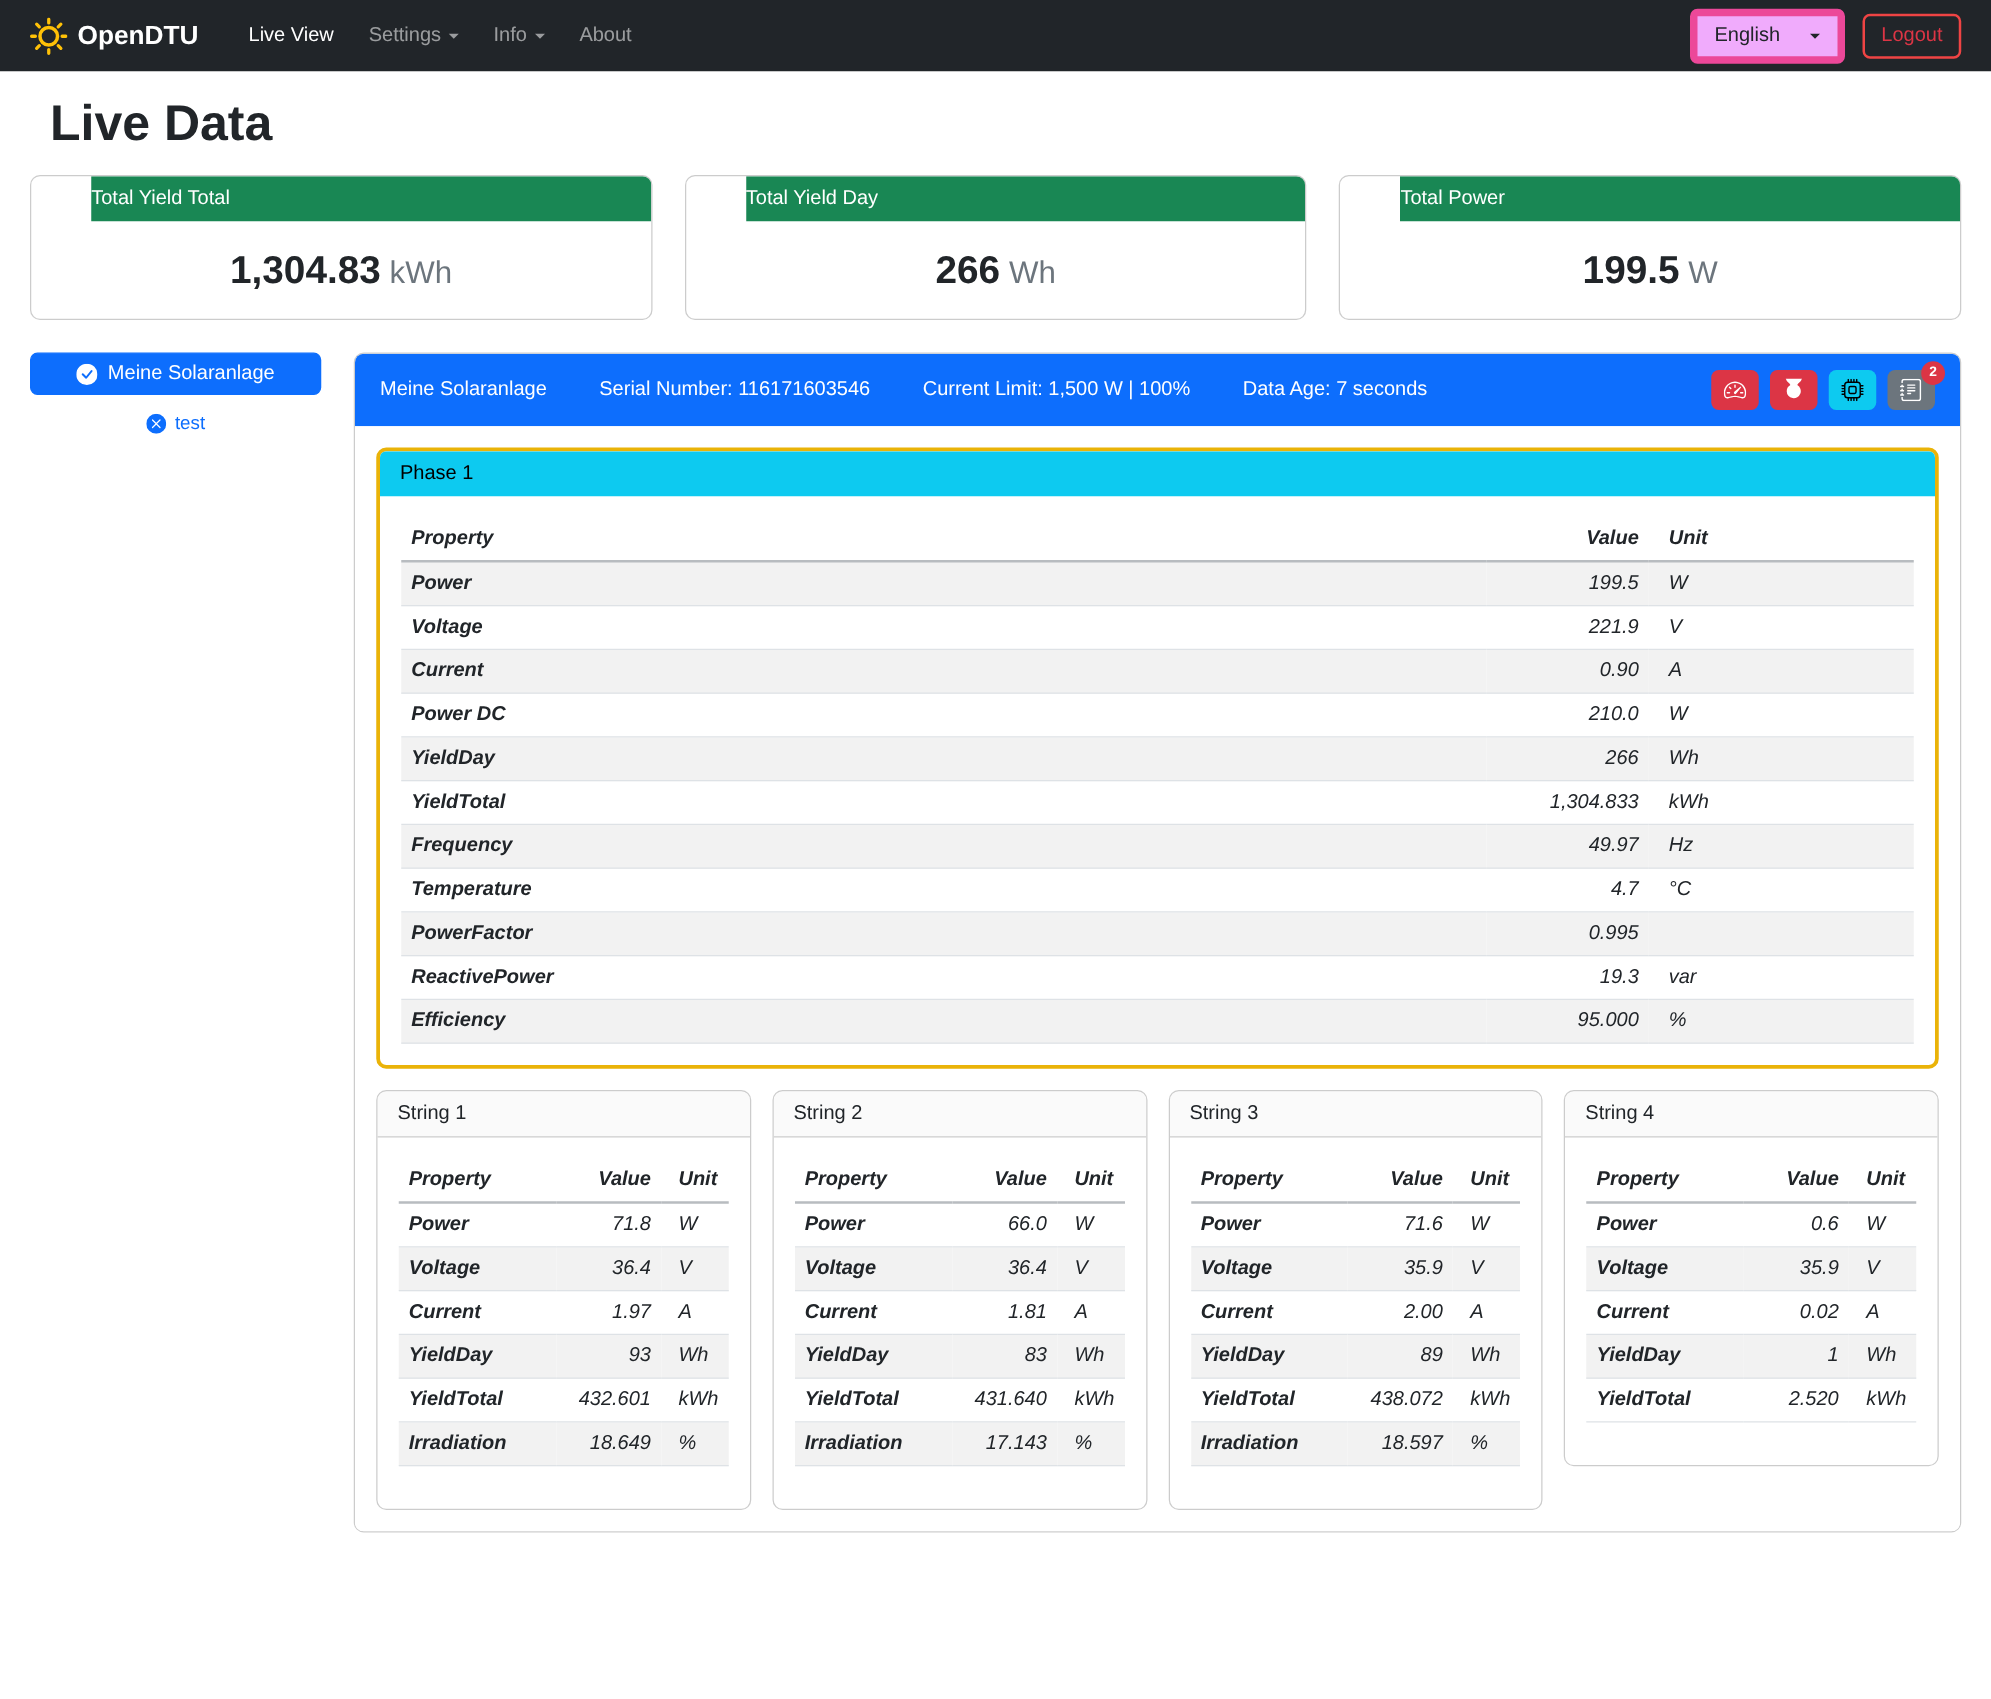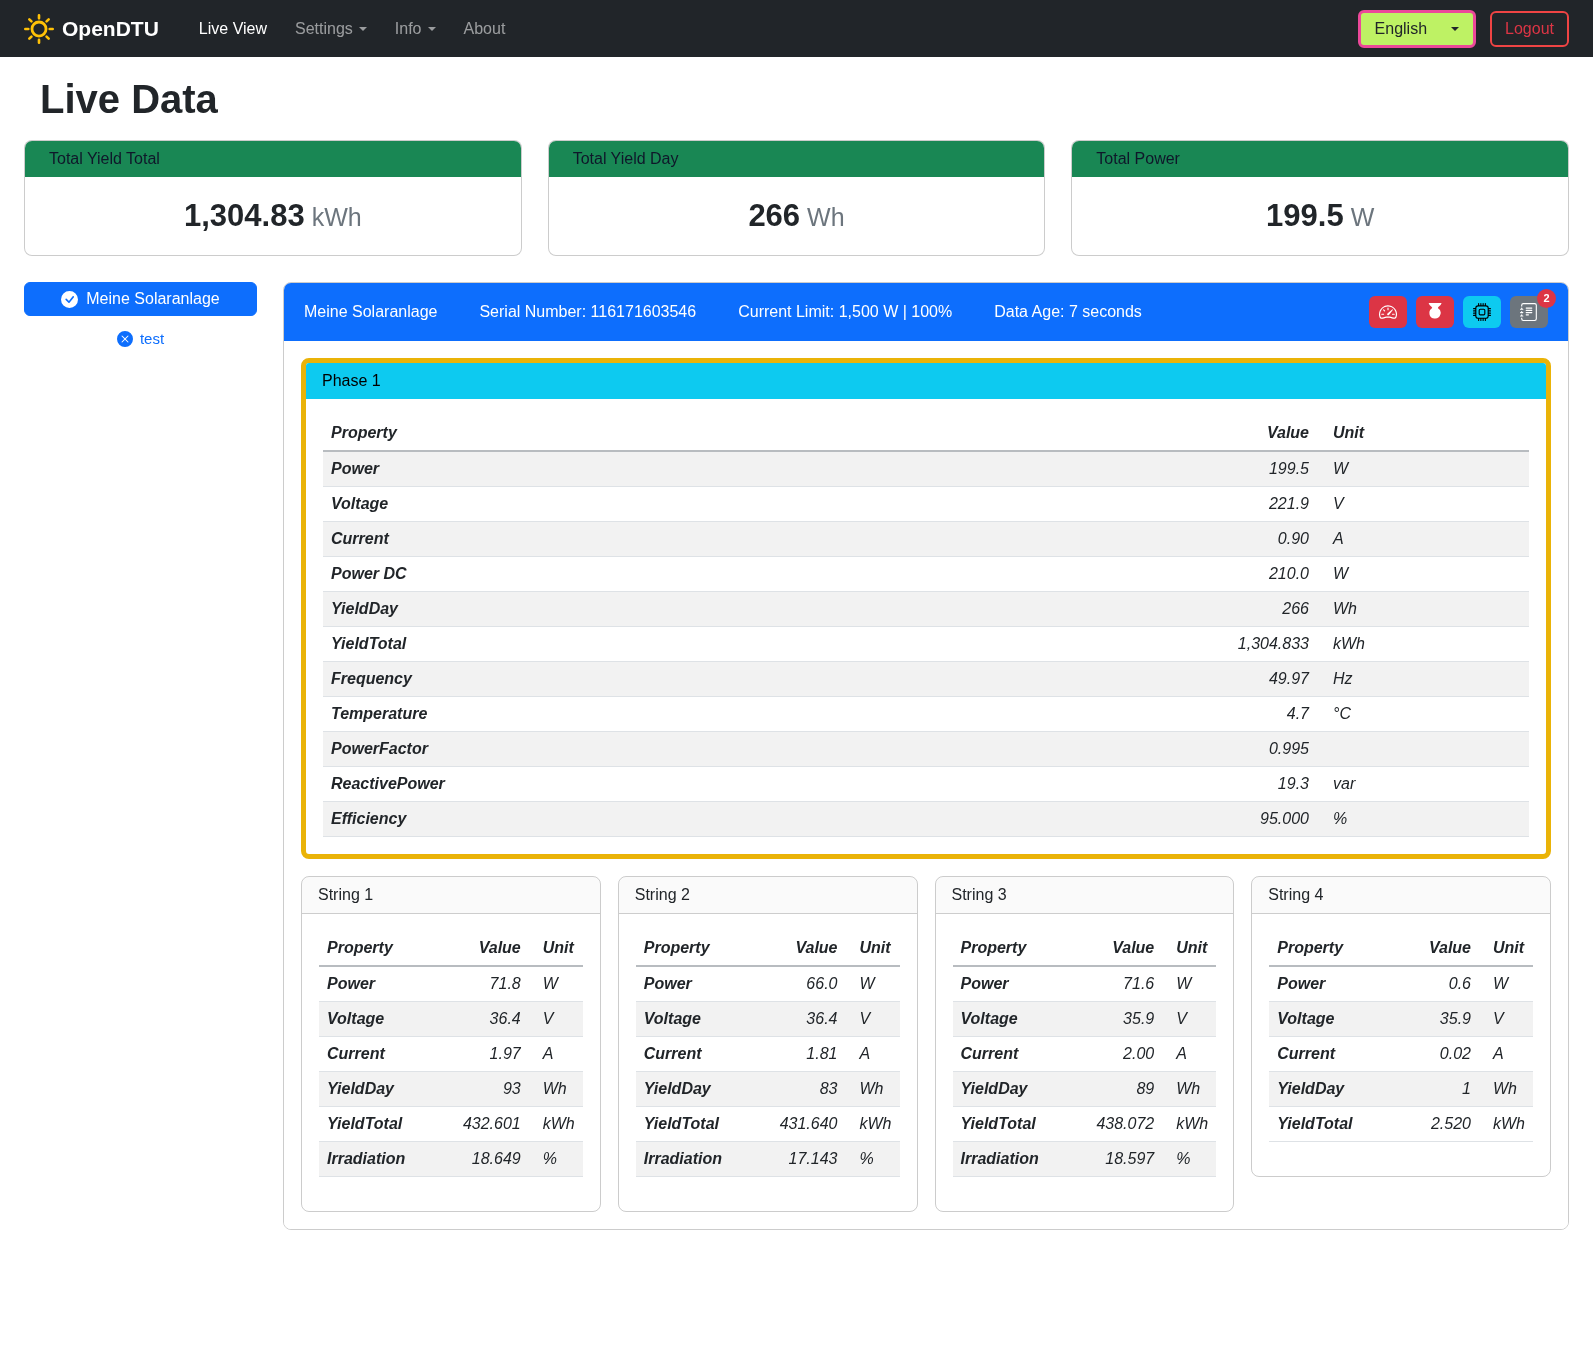--- a/index.html
+++ b/index.html
@@ -31,42 +31,42 @@
     text-decoration:none; cursor:pointer; display:flex; align-items:center;
   }
   .nav-link.active { color:#fff; }
   .caret {
     display:inline-block; width:0; height:0;
     border-left:4px solid transparent; border-right:4px solid transparent;
     border-top:4px solid currentColor; margin-left:6px;
   }
   .nav-right { margin-left:auto; display:flex; align-items:center; gap:14px; }
   .lang-select {
-    background:#bef264; color:#212529; border:3px solid #ec4899;
+    background:#f0abfc; color:#212529; border:6px solid #ec4899;
     border-radius:6px; padding:7px 14px; display:flex; align-items:center; gap:18px;
     cursor:pointer;
   }
   .lang-select .caret { border-top-color:#212529; }
   .logout-btn {
     background:transparent; color:#dc3545; border:2px solid #ef4444;
     border-radius:6px; padding:7px 13px; font-size:16px; cursor:pointer;
     font-family:inherit;
   }
 
   
   .container { padding:0 24px 28px 24px; }
   h1.page-title { font-size:40px; font-weight:700; margin:20px 0 18px 16px; }
 
   
   .summary-row { display:grid; grid-template-columns:repeat(3,1fr); gap:26px; }
   .card {
     border:1px solid rgba(0,0,0,.2); border-radius:8px; background:#fff;
     overflow:hidden;
   }
-  .card-header-green { background:#198754; color:#0f172a; padding:9px 24px; font-size:16px; }
+  .card-header-green { background:#198754; color:#ffffff; padding:9px 0; font-size:16px;margin-left:48px; }
   .summary-body { padding:21px 16px; text-align:center; }
   .big-value { font-size:31px; font-weight:700; color:#212529; }
   .big-unit { font-size:25px; color:#6c757d; margin-left:7px; font-weight:400; }
 
   
   .content-row { display:flex; gap:26px; margin-top:26px; align-items:flex-start; }
   .sidebar { width:233px; flex-shrink:0; }
   .inverter-select-btn {
     width:100%; background:#0d6efd; border:1px solid #0d6efd; color:#fff;
     border-radius:6px; padding:7px 12px; font-size:16px; font-family:inherit;
@@ -94,21 +94,21 @@
   .btn-gray { background:#6c757d; }
   .badge-count {
     position:absolute; top:-7px; right:-8px;
     background:#dc3545; color:#fff; border-radius:50%;
     min-width:19px; height:19px; line-height:19px; font-size:11px; text-align:center;
     font-weight:700;
   }
   .inv-body { padding:17px; background:#fff; }
 
   
-  .phase-card { border:5px solid #eab308; border-radius:8px; overflow:hidden; }
+  .phase-card { border:3px solid #eab308; border-radius:8px; overflow:hidden; }
   .phase-header { background:#0dcaf0; color:#000; padding:9px 16px; font-size:16px; }
   .phase-body { padding:17px; }
 
   
   table.data-table { width:100%; border-collapse:collapse;font-style:italic; }
   .data-table th, .data-table td {
     padding:8px; text-align:left; font-size:16px;
     border-bottom:1px solid #dee2e6;
   }
   .data-table thead th { border-bottom:2px solid #b8bcc0; font-weight:700; }

